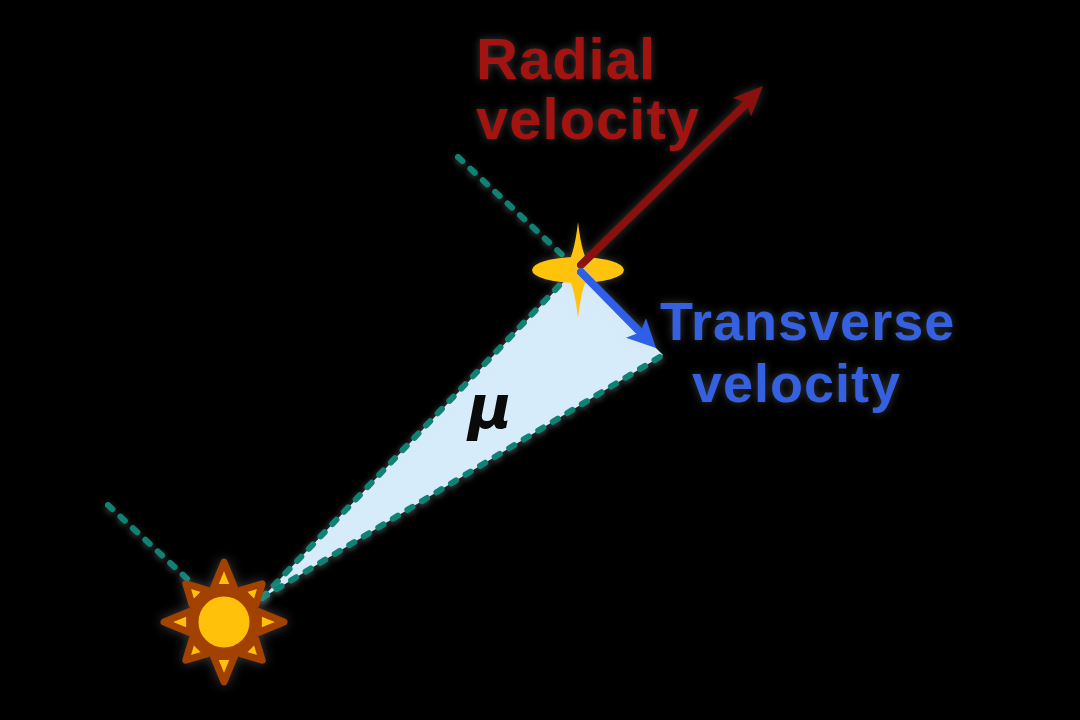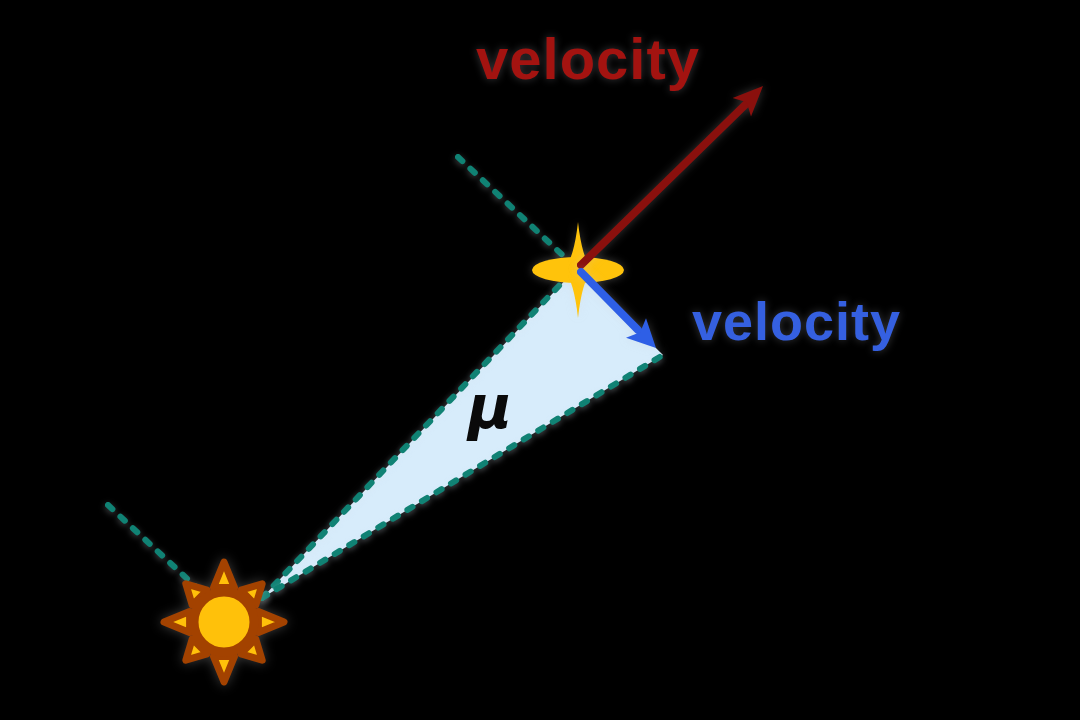--- a/index.html
+++ b/index.html
@@ -125,22 +125,24 @@
       <polygon class="radial-fill" points="763,86 751,116.4 746.7,102.3 732.6,98"></polygon>
     </g>
 
     <g class="arrow-group">
       <line class="transverse-stroke" x1="581" y1="272" x2="638" y2="330"></line>
       <polygon class="transverse-fill" points="656,348 646,318.2 640.2,332.3 626,337.8"></polygon>
     </g>
   </svg>
 
   <div class="label" id="radial-label">
+    <span class="line1">Radial</span>
     <span class="line2">velocity</span>
   </div>
 
   <div class="label" id="transverse-label">
+    <span class="line1">Transverse</span>
     <span class="line2">velocity</span>
   </div>
 
   <div id="mu-label">μ</div>
 
 </div>
 
 </body></html>

